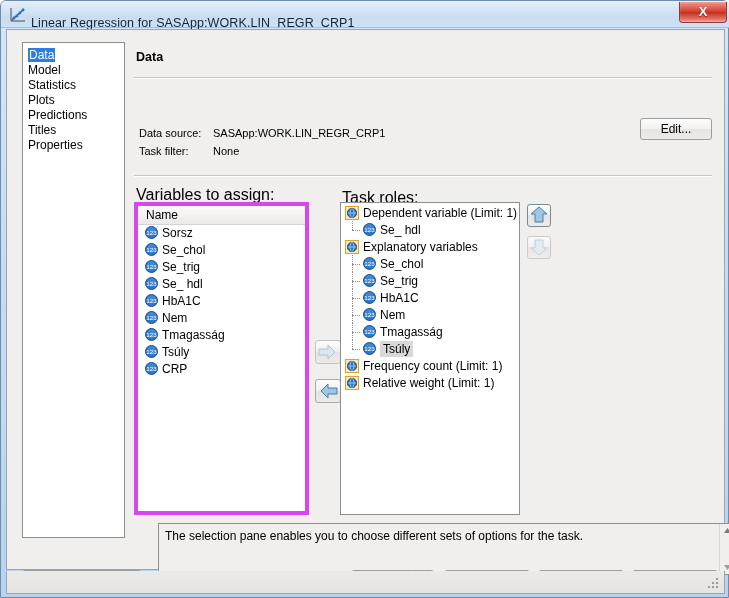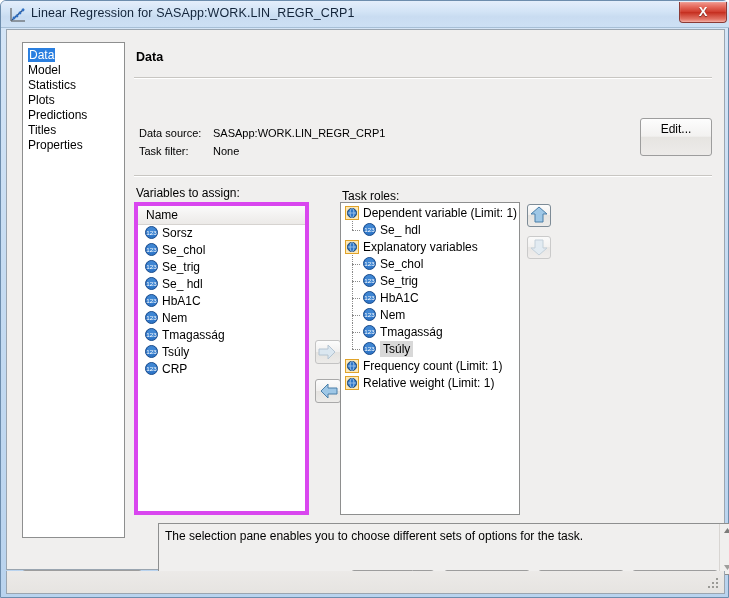--- a/index.html
+++ b/index.html
@@ -33,21 +33,21 @@
     border-radius: 5px 5px 0 0;
     border-bottom: 1px solid #a7bfd6;
   }
   #title-icon {
     position: absolute;
     left: 9px; top: 6px;
     width: 16px; height: 16px;
   }
   #title-text {
     position: absolute;
-    left: 30px; top: 5px;
+    left: 30px; top: 15px;
     font-size: 12.5px;
     color: #13243a;
     white-space: nowrap;
     letter-spacing: 0.1px;
   }
   #close-button {
     position: absolute;
     right: 3px; top: 1px;
     width: 46px; height: 20px;
     border: 1px solid #8b3a35;
@@ -170,28 +170,28 @@
     font-family: "Liberation Sans", sans-serif;
     font-size: 12px;
     color: #000000;
     text-align: center;
     cursor: default;
     position: absolute;
   }
 
   #edit-button {
     left: 509px; top: 76px;
-    width: 72px; height: 38px;
+    width: 72px; height: 22px;
     line-height: 20px;
   }
 
   
   .caption {
     position: absolute;
-    font-size: 12px;
+    font-size: 16px;
     color: #000000;
     white-space: nowrap;
   }
   #cap-vars  { left: 5px;  top: 144px; }
   #cap-roles { left: 211px; top: 147px; }
 
   
   #vars-box {
     position: absolute;
     left: 3px; top: 160px;

